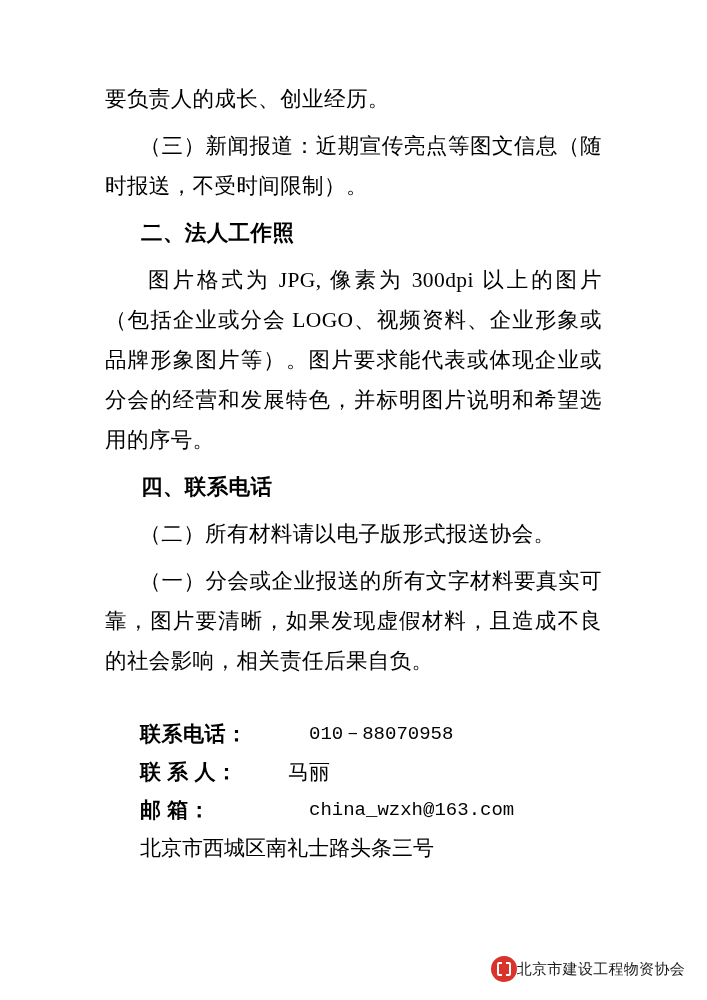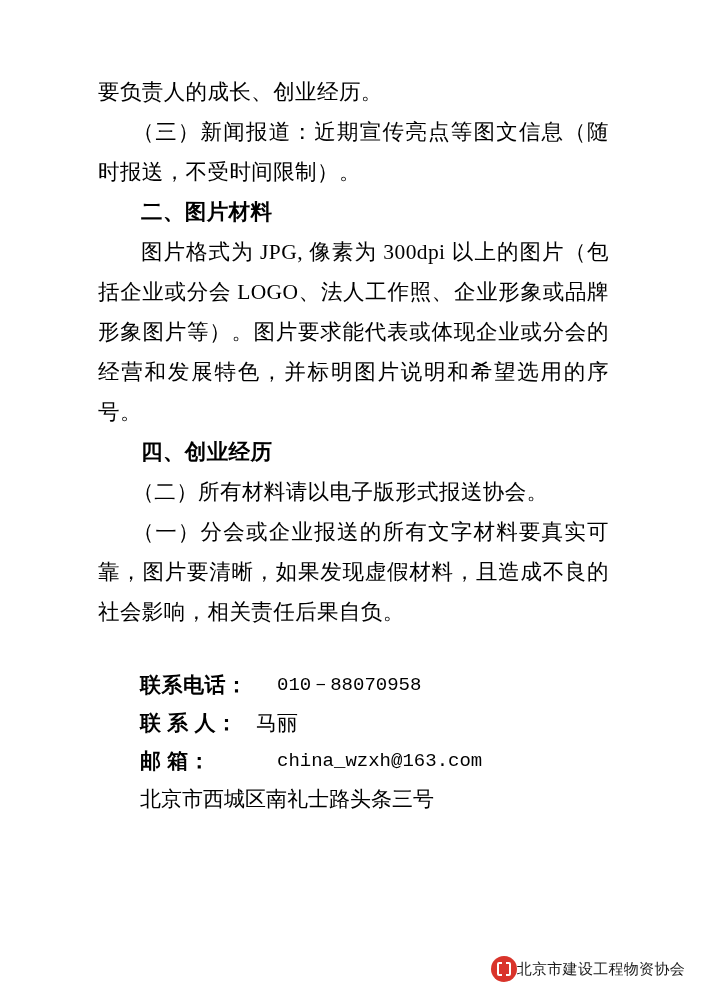--- a/index.html
+++ b/index.html
@@ -23,21 +23,21 @@
     padding: 72px 98px 0 98px;
   }
   .doc-body {
     font-size: 21.5px;
     line-height: 40px;
     letter-spacing: 0.4px;
     text-align: justify;
     text-justify: inter-ideograph;
   }
   .para {
-    margin: 0;
+    margin: 7px;
     text-indent: 0;
   }
   .para.indent {
     text-indent: 2em;
   }
   .para.indent-bracket {
     text-indent: 1.6em;
   }
   .heading {
     margin: 0;
@@ -55,20 +55,21 @@
   .contact-block {
     margin-top: 34px;
     padding-left: 42px;
     line-height: 38px;
     font-size: 21px;
   }
   .contact-row {
     display: flex;
     align-items: flex-end;
     white-space: nowrap;
+    gap: 32px;
   }
   .contact-label {
     font-weight: bold;
     display: inline-block;
     width: 116px;
     flex: 0 0 116px;
     letter-spacing: 0.5px;
   }
   .contact-label.spread {
     letter-spacing: 0.5px;
@@ -126,27 +127,27 @@
 <body>
 
 <div class="page">
 
   <div class="doc-body">
 
     <p class="para">要负责人的成长、创业经历。</p>
 
     <p class="para indent-bracket">（三）新闻报道：近期宣传亮点等图文信息（随时报送，不受时间限制）。</p>
 
-    <p class="heading">二、图片材料</p>
+    <p class="heading">二、法人工作照</p>
 
-    <p class="para indent">图片格式为 JPG, 像素为 300dpi 以上的图片（包括企业或分会 LOGO、法人工作照、企业形象或品牌形象图片等）。图片要求能代表或体现企业或分会的经营和发展特色，并标明图片说明和希望选用的序号。</p>
+    <p class="para indent">图片格式为 JPG, 像素为 300dpi 以上的图片（包括企业或分会 LOGO、视频资料、企业形象或品牌形象图片等）。图片要求能代表或体现企业或分会的经营和发展特色，并标明图片说明和希望选用的序号。</p>
 
 
 
-    <p class="heading">四、创业经历</p>
+    <p class="heading">四、联系电话</p>
 
     <p class="para indent-bracket">（二）所有材料请以电子版形式报送协会。</p>
 
     <p class="para indent-bracket">（一）分会或企业报送的所有文字材料要真实可靠，图片要清晰，如果发现虚假材料，且造成不良的社会影响，相关责任后果自负。</p>
 
   </div>
 
   <div class="contact-block">
 
     <div class="contact-row">

